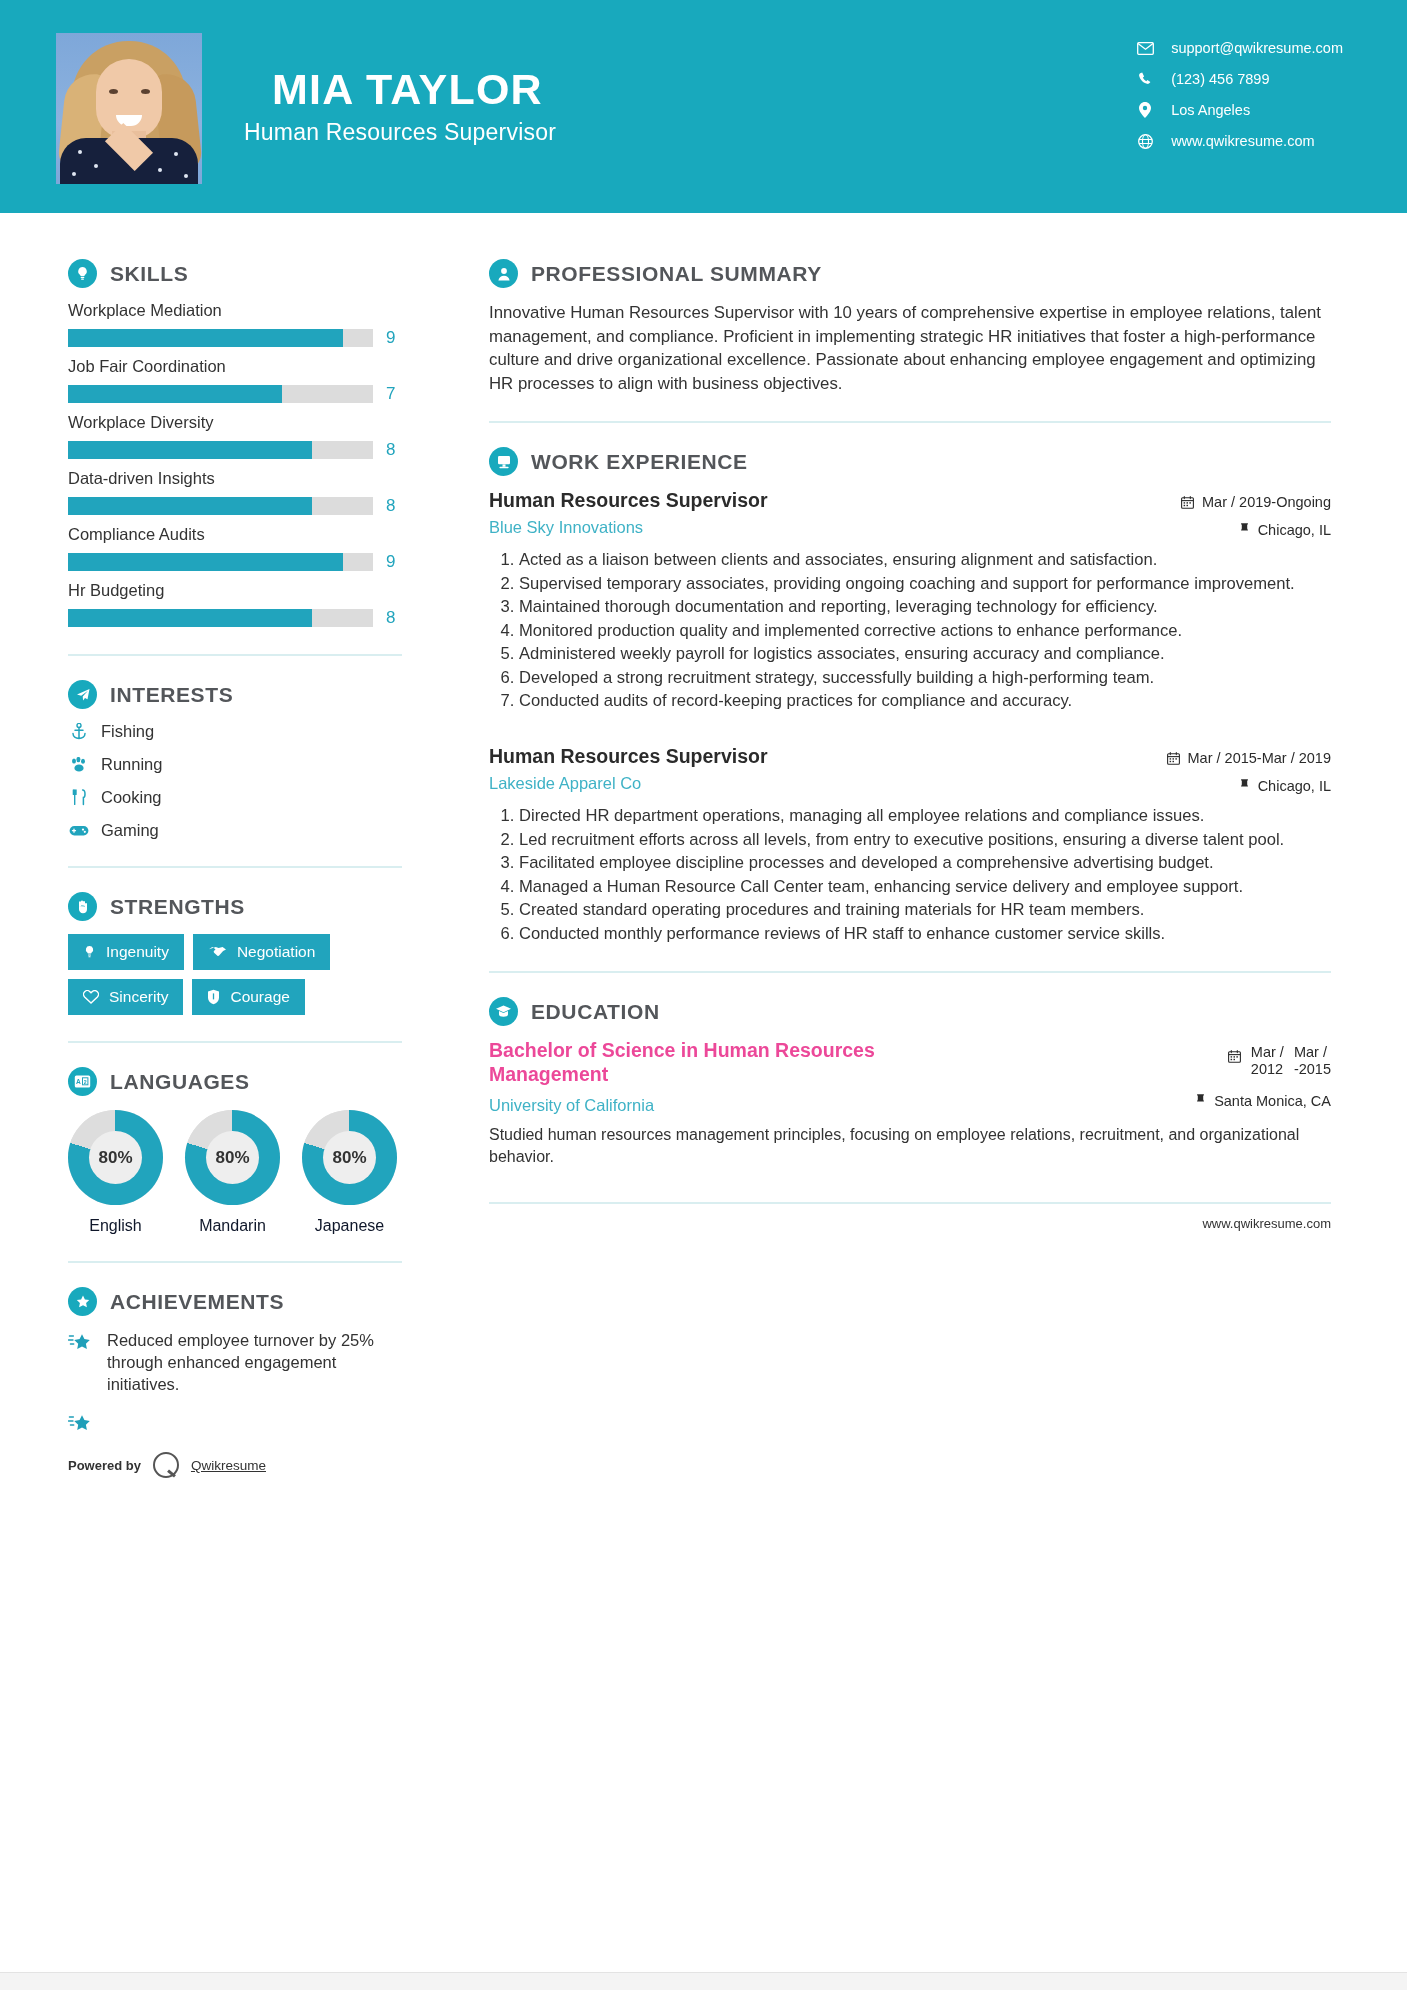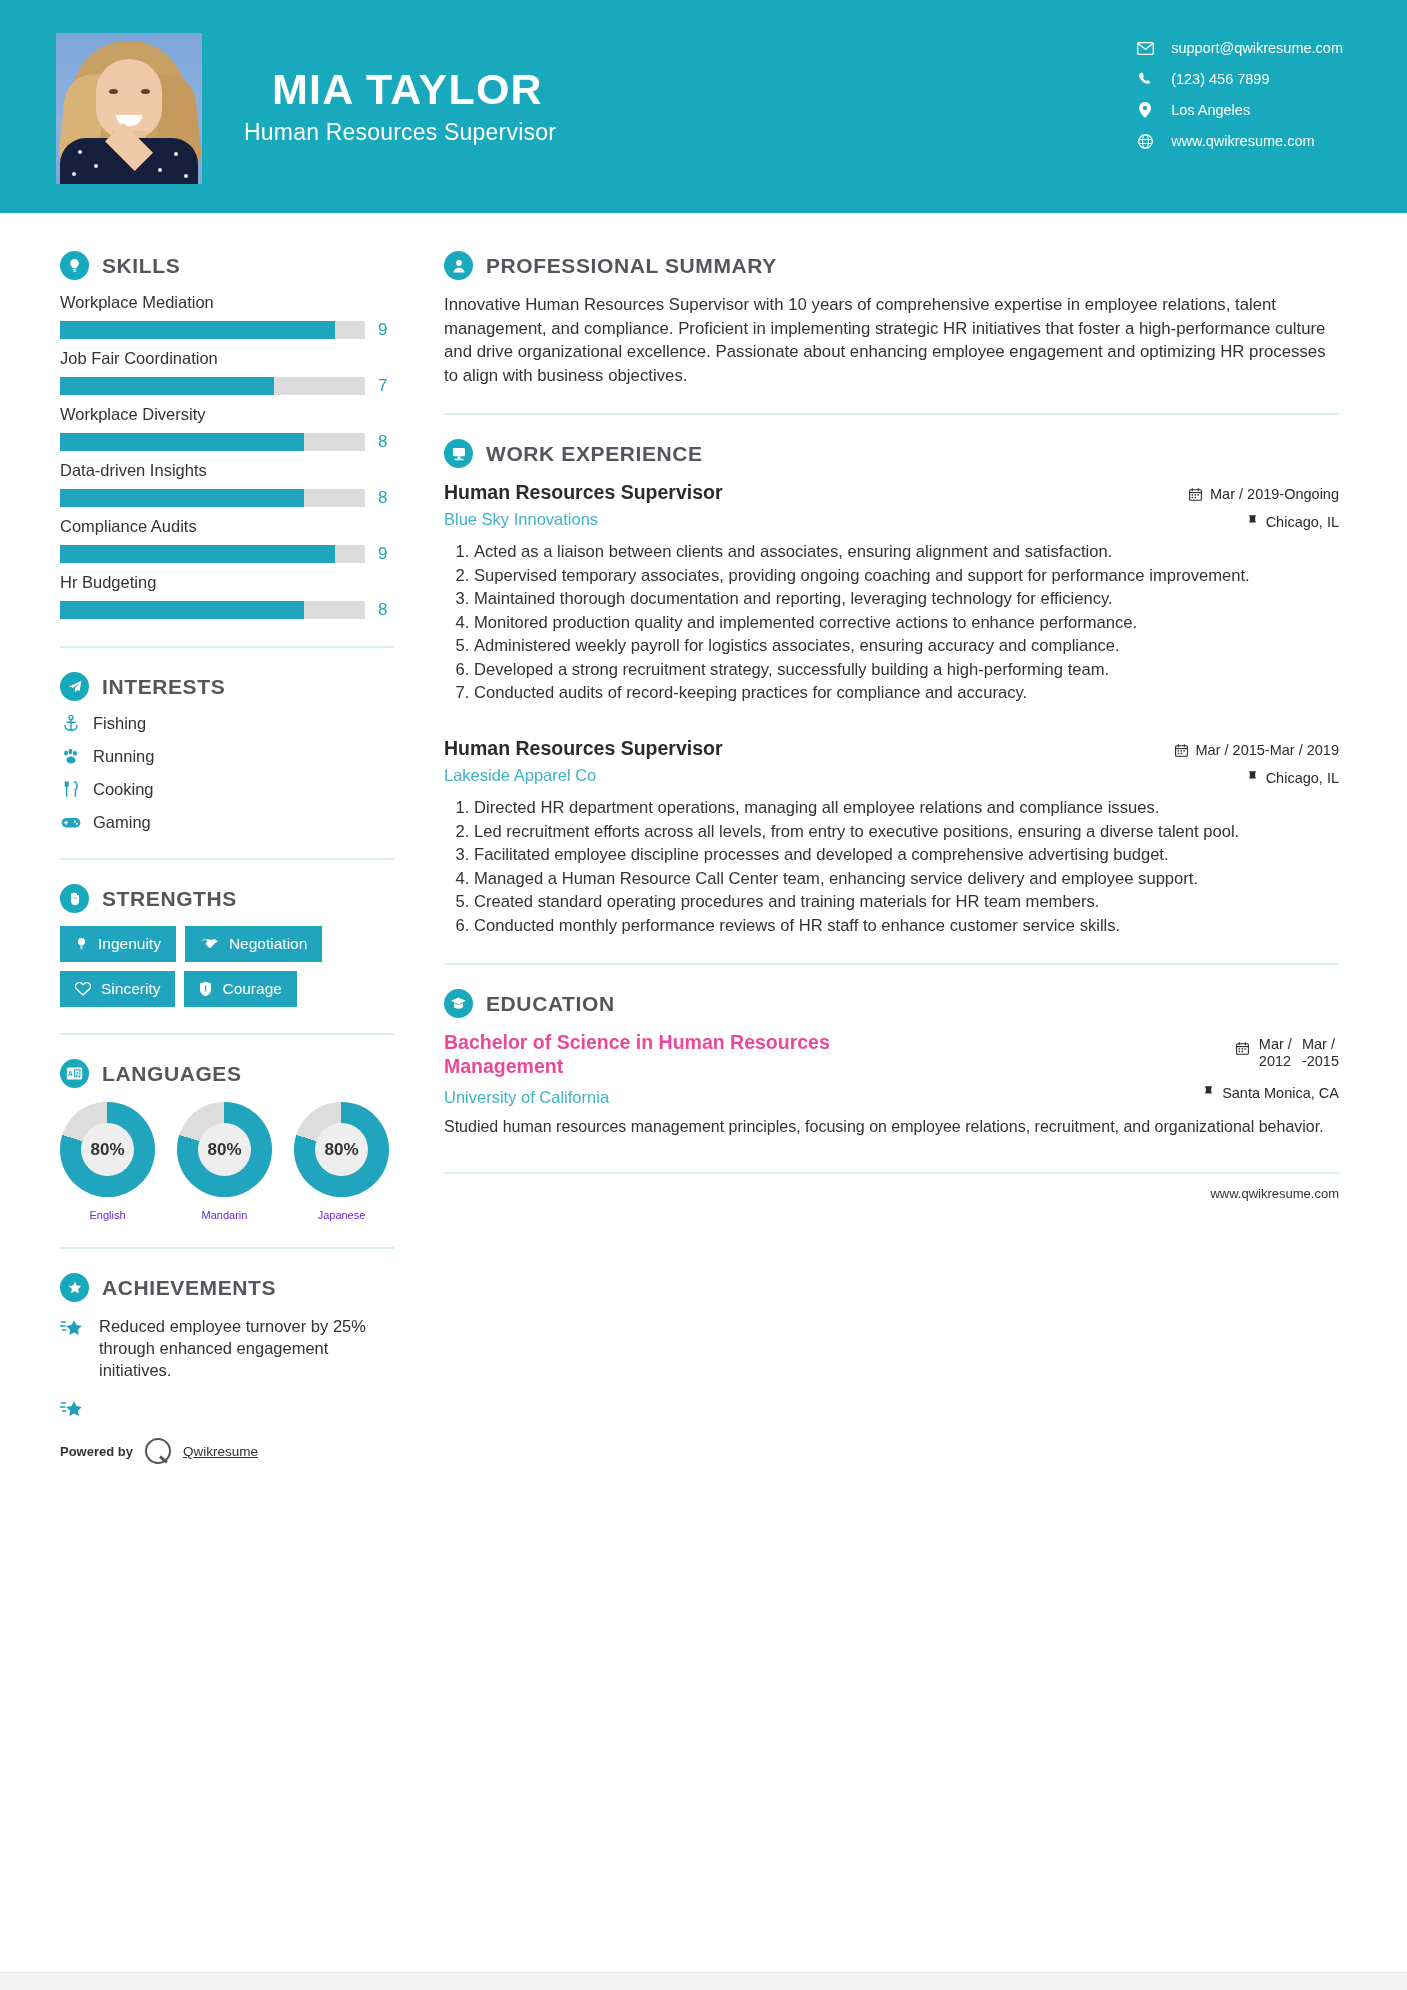--- a/index.html
+++ b/index.html
@@ -75,21 +75,21 @@
   .contact-ico {
     width: 24px;
     display: inline-flex;
     justify-content: center;
     margin-right: 14px;
     color: #ffffff;
   }
   .contact-ico svg { display:block; }
 
   
-  .page { display: flex; padding: 4px; }
+  .page { display: flex; padding: 12px; gap: 37px; }
   .sidebar { width: 430px; padding: 34px 40px 0 56px; }
   .main { flex: 1; padding: 34px 64px 0 10px; }
 
   .sec-head {
     display: flex;
     align-items: center;
     gap: 13px;
     margin-bottom: 13px;
   }
   .sec-ico {
@@ -195,22 +195,22 @@
     border-radius: 50%;
     display: flex;
     align-items: center;
     justify-content: center;
     font-size: 17px;
     font-weight: 700;
     color: #333333;
   }
   .lang-name {
     margin-top: 12px;
-    font-size: 11px;
-    color: #6d28d9;
+    font-size: 16px;
+    color: #0f172a;
   }
 
   
   .ach {
     display: flex;
     gap: 13px;
     margin-bottom: 15px;
   }
   .ach .ic { flex: 0 0 auto; width: 26px; padding-top:3px; color:#21a4bd; }
   .ach-text {

